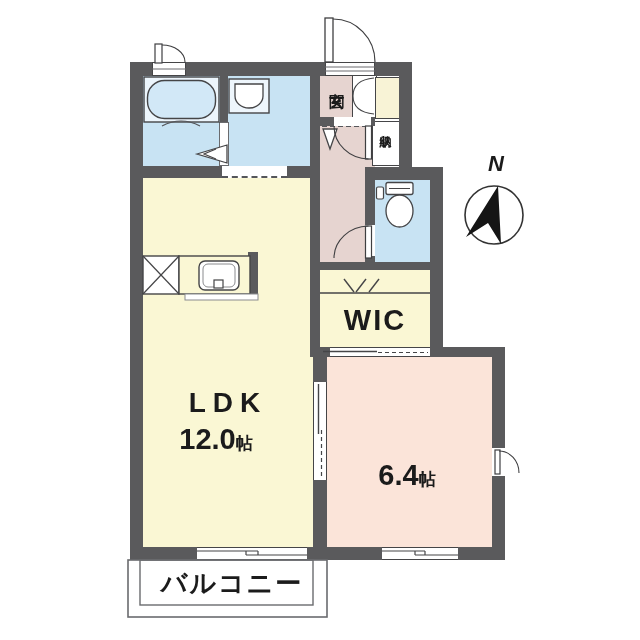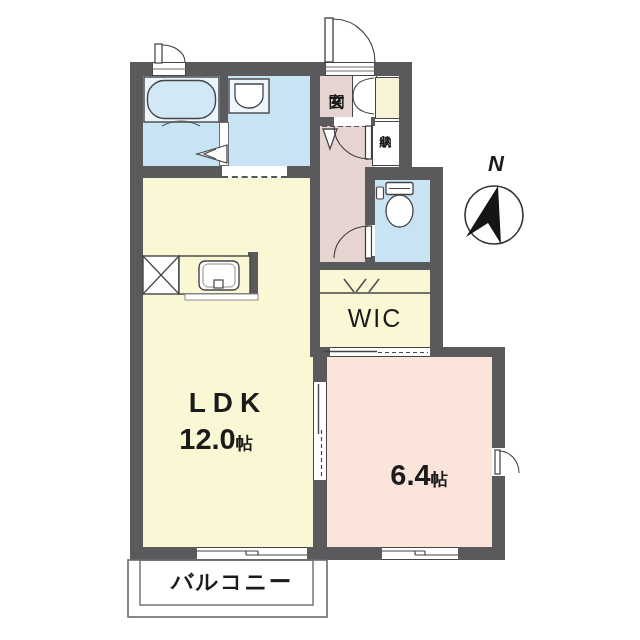--- a/index.html
+++ b/index.html
@@ -183,26 +183,26 @@
       <polygon points="498,186 501,244 488,223 466,237" fill="#151515"></polygon>
     </g>
   </svg>
 
   <div class="lbl c" style="left:478px;top:152px;width:36px;font-size:22px;font-weight:800;font-style:italic;">N</div>
 
   <div class="lbl vtext" style="left:329px;top:80px;font-size:15px;font-weight:700;">玄関</div>
 
   <div class="lbl vtext" style="left:379px;top:125px;font-size:12px;font-weight:700;letter-spacing:1px;">収納</div>
 
-  <div class="lbl c" style="left:320px;top:305px;width:110px;font-size:25px;font-weight:400;letter-spacing:2px;">WIC</div>
+  <div class="lbl c" style="left:320px;top:305px;width:110px;font-size:29px;font-weight:700;letter-spacing:2px;">WIC</div>
 
   <div class="lbl c" style="left:143px;top:388px;width:170px;font-size:28px;font-weight:600;letter-spacing:7px;">LDK</div>
   <div class="lbl c" style="left:143px;top:424px;width:146px;font-size:29px;font-weight:700;">
     <span>12.0</span><span style="font-size:17px;font-weight:700;">帖</span>
   </div>
 
-  <div class="lbl c" style="left:327px;top:460px;width:160px;font-size:29px;font-weight:700;padding-left:12px;">
+  <div class="lbl c" style="left:327px;top:460px;width:160px;font-size:29px;font-weight:700;">
     <span>6.4</span><span style="font-size:17px;font-weight:700;">帖</span>
   </div>
 
-  <div class="lbl c" style="left:140px;top:570px;width:184px;font-size:22px;font-weight:600;letter-spacing:2px;">バルコニー</div>
+  <div class="lbl c" style="left:140px;top:570px;width:184px;font-size:26px;font-weight:600;letter-spacing:2px;">バルコニー</div>
 
 </div>
 
 </body></html>

